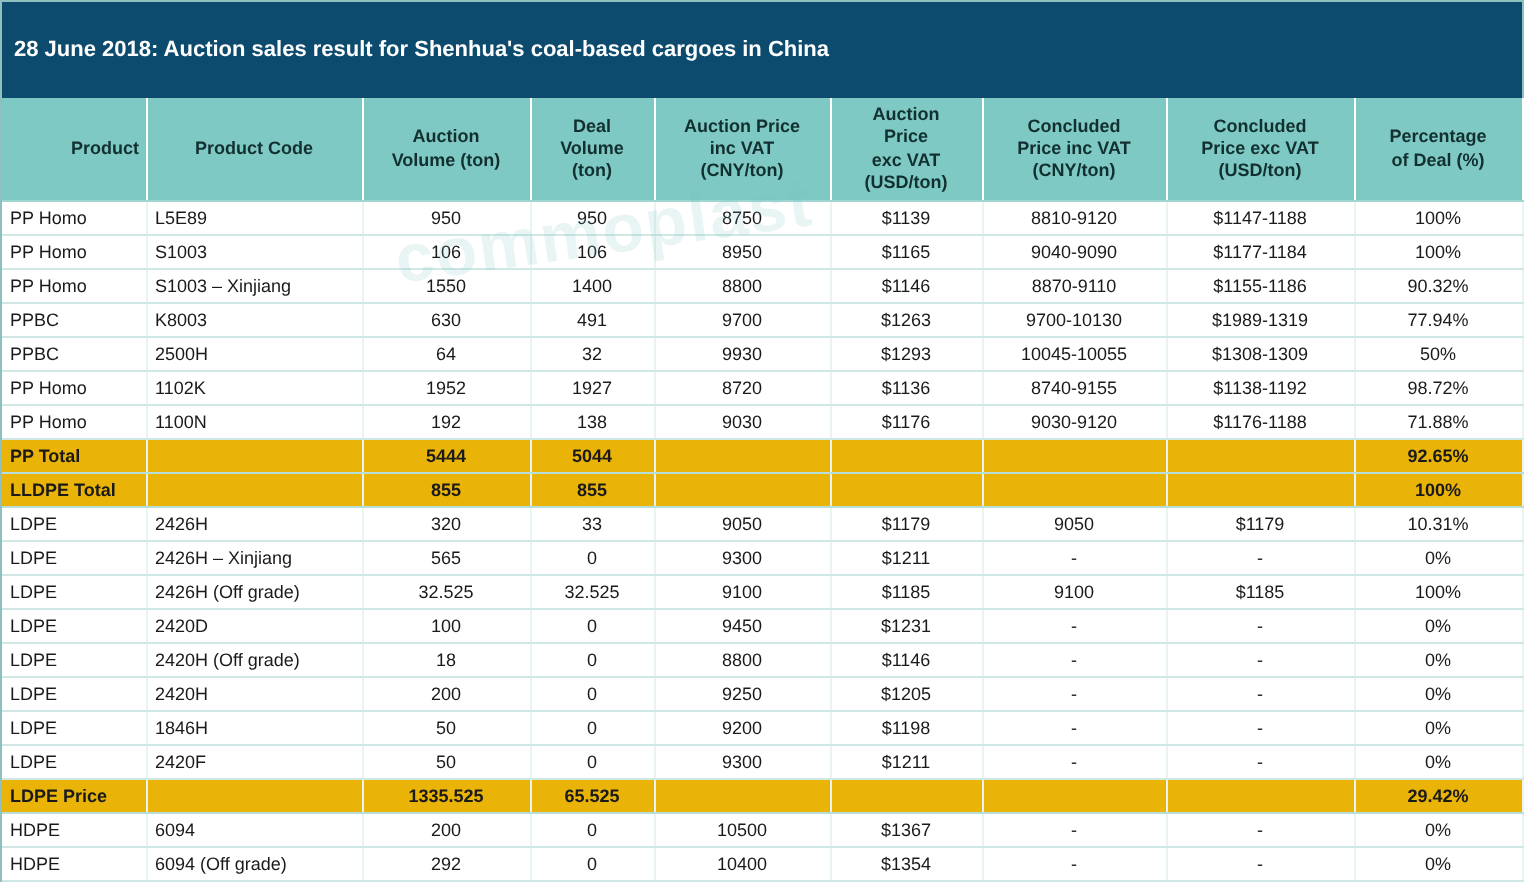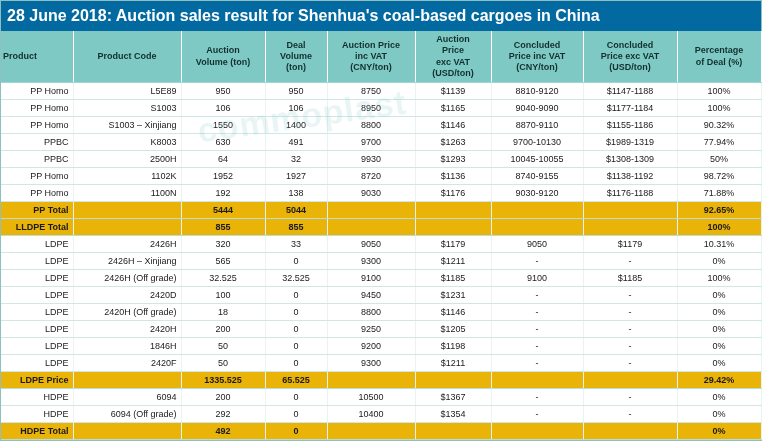--- a/index.html
+++ b/index.html
@@ -37,54 +37,54 @@
     user-select: none;
     white-space: nowrap;
     z-index: 5;
   }
   table {
     border-collapse: collapse;
     width: 760px;
     table-layout: fixed;
   }
   .title-row td {
-    background: #0369a1;
+    background: #0c4a6e;
     color: #ffffff;
     font-weight: bold;
-    font-size: 16px;
-    padding: 6px 6px;
+    font-size: 11px;
+    padding: 18px 6px;
     border: none;
   }
   .header-row td {
     background: #7fc9c4;
     color: #12302f;
     font-weight: bold;
     font-size: 9px;
     text-align: center;
     vertical-align: middle;
     padding: 3px 3px;
     line-height: 1.25;
     border-right: 1px solid #ffffff;
     border-bottom: 1px solid #9fd6d2;
   }
   .header-row td.left {
-    text-align: left;
-    padding-left: 2px;
+    text-align: right;
+    padding-left: 12px;
   }
   tbody td {
     border-bottom: 1px solid #cfe7e5;
     border-right: 1px solid #e8f3f2;
     padding: 1px 4px;
     height: 14px;
     font-size: 9px;
     white-space: nowrap;
     overflow: hidden;
   }
   td.c { text-align: center; }
-  td.l { text-align: right; }
+  td.l { text-align: left; }
   tr.total td {
     font-weight: bold;
     background: #eab308;
     border-bottom: 1px solid #b8dedb;
     border-top: 1px solid #b8dedb;
   }
   tr.data td {
     background: #ffffff;
   }
 </style>

